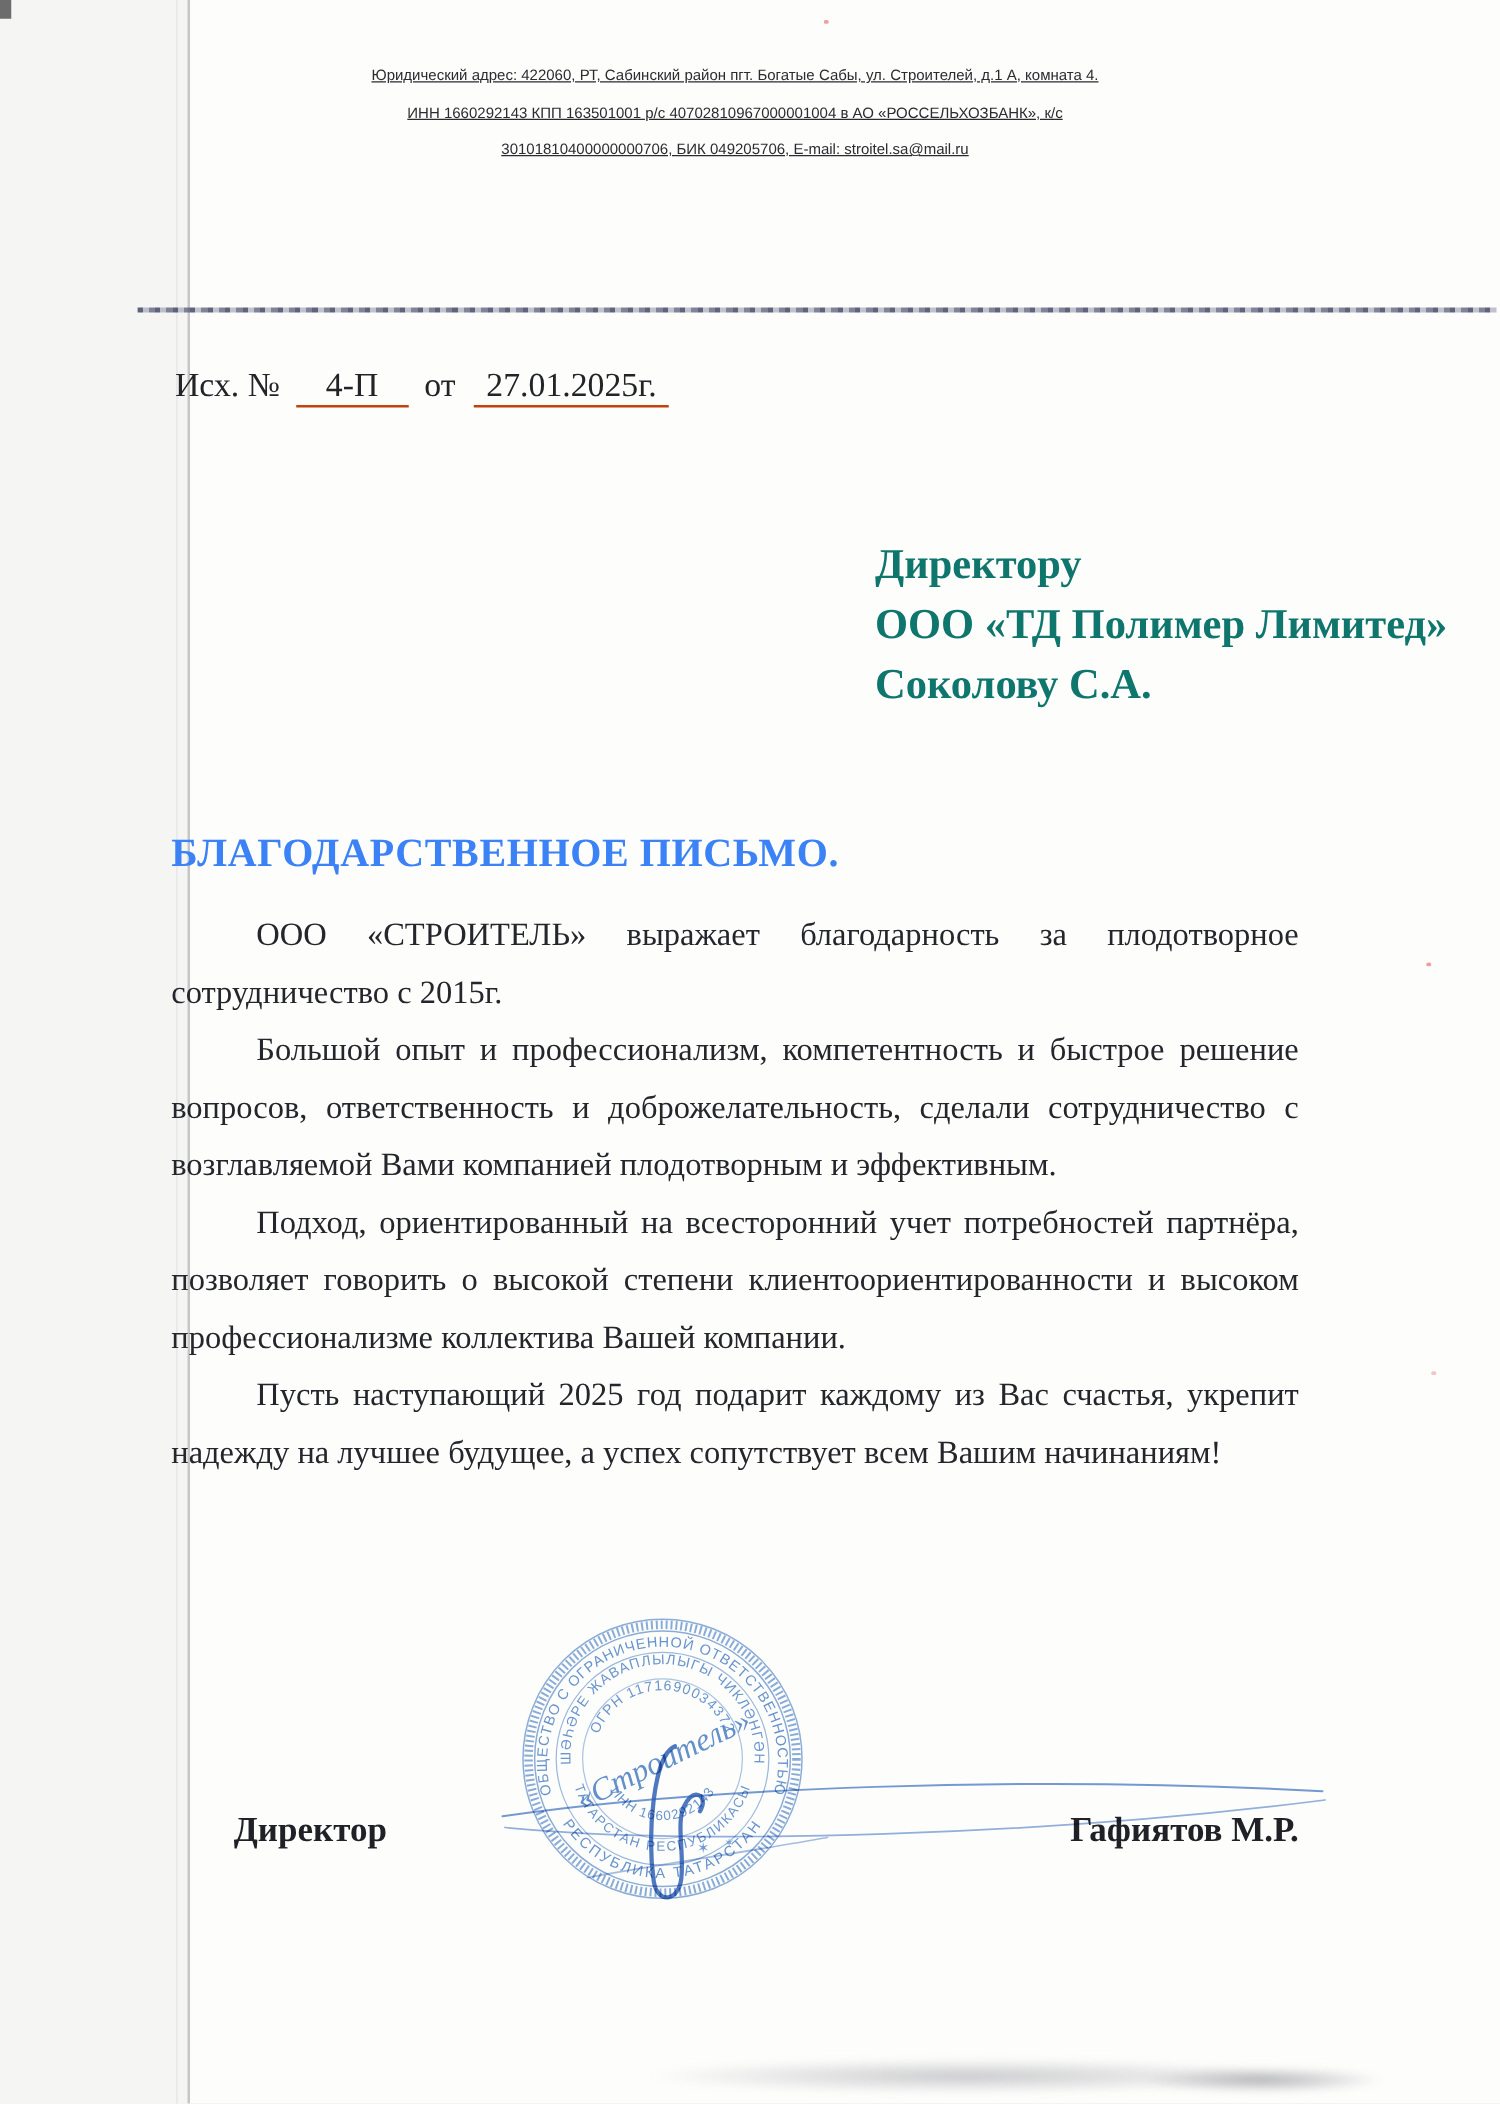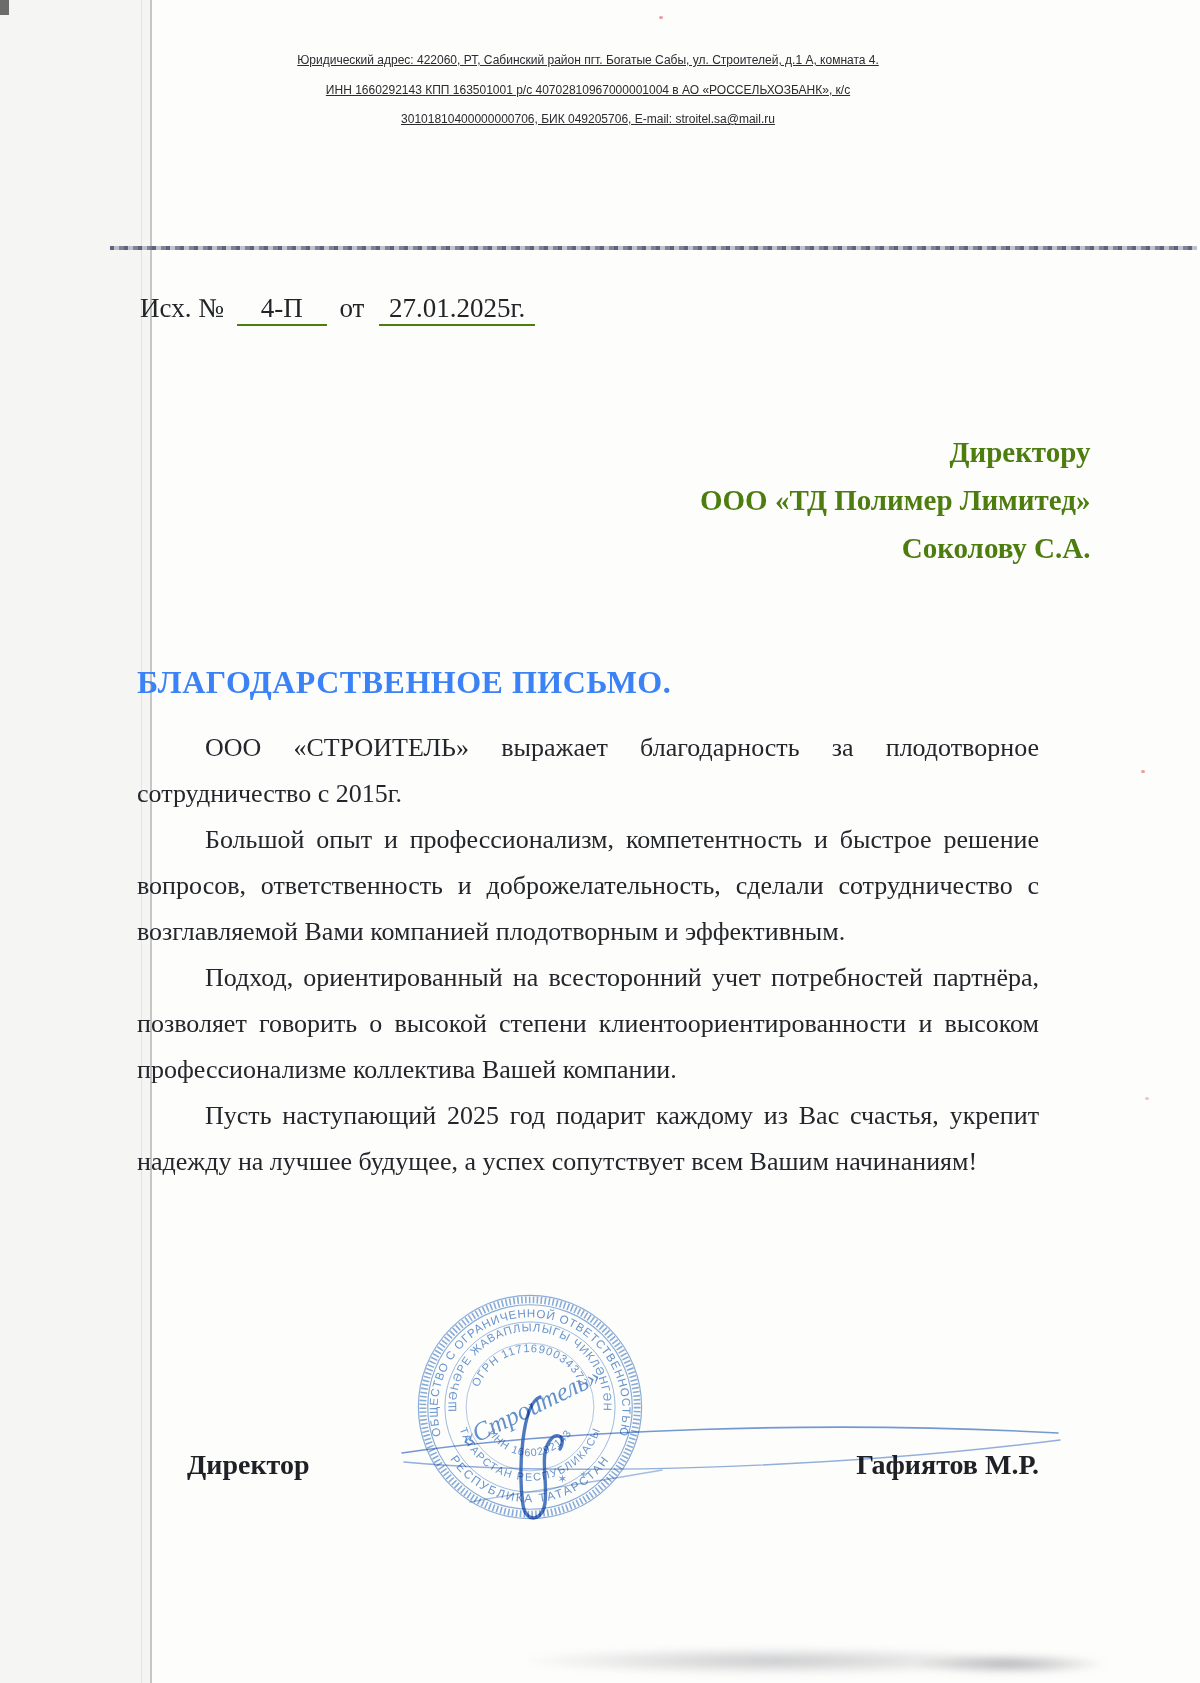--- a/index.html
+++ b/index.html
@@ -26,27 +26,27 @@
   .company-title{margin:0 0 16px 0;font-size:67px;line-height:1.05;font-weight:bold;
     letter-spacing:1px;color:#232327;}
   .addr{margin:0;font-size:12px;line-height:29.5px;color:#2b2b30;text-decoration:underline;}
 
   .divider{position:absolute;left:110px;top:246px;width:1087px;height:4px;opacity:.85;
     background:repeating-linear-gradient(90deg,
       rgba(58,62,92,.95) 0 4px, rgba(122,126,152,.55) 4px 9px, rgba(80,84,116,.85) 9px 14px);}
 
   
   .ref-line{position:absolute;left:140px;top:293px;font-size:27px;color:#222428;white-space:nowrap;}
-  .ref-line .u{display:inline-block;border-bottom:2px solid #4d7c0f;text-align:center;}
+  .ref-line .u{display:inline-block;border-bottom:2px solid #c2410c;text-align:center;}
   .ref-line .u.num{min-width:62px;padding:0 14px;margin:0 6px;}
   .ref-line .u.date{padding:0 10px;margin-left:8px;}
 
   
-  .recipient{position:absolute;left:700px;top:428px;font-size:29px;font-weight:bold;
-    line-height:48px;color:#4d7c0f;white-space:nowrap;text-align:right;}
+  .recipient{position:absolute;left:700px;top:428px;font-size:34px;font-weight:bold;
+    line-height:48px;color:#0f766e;white-space:nowrap;}
   .recipient p{margin:0;}
 
   
   .letter{position:absolute;left:137px;top:664px;width:902px;}
   .letter-title{margin:0 0 24px 0;font-size:32px;font-weight:bold;
     letter-spacing:.5px;color:#3b82f6;}
   .para{margin:0;font-size:26px;line-height:46px;text-align:justify;text-indent:68px;
     color:#24262c;}
 
   

